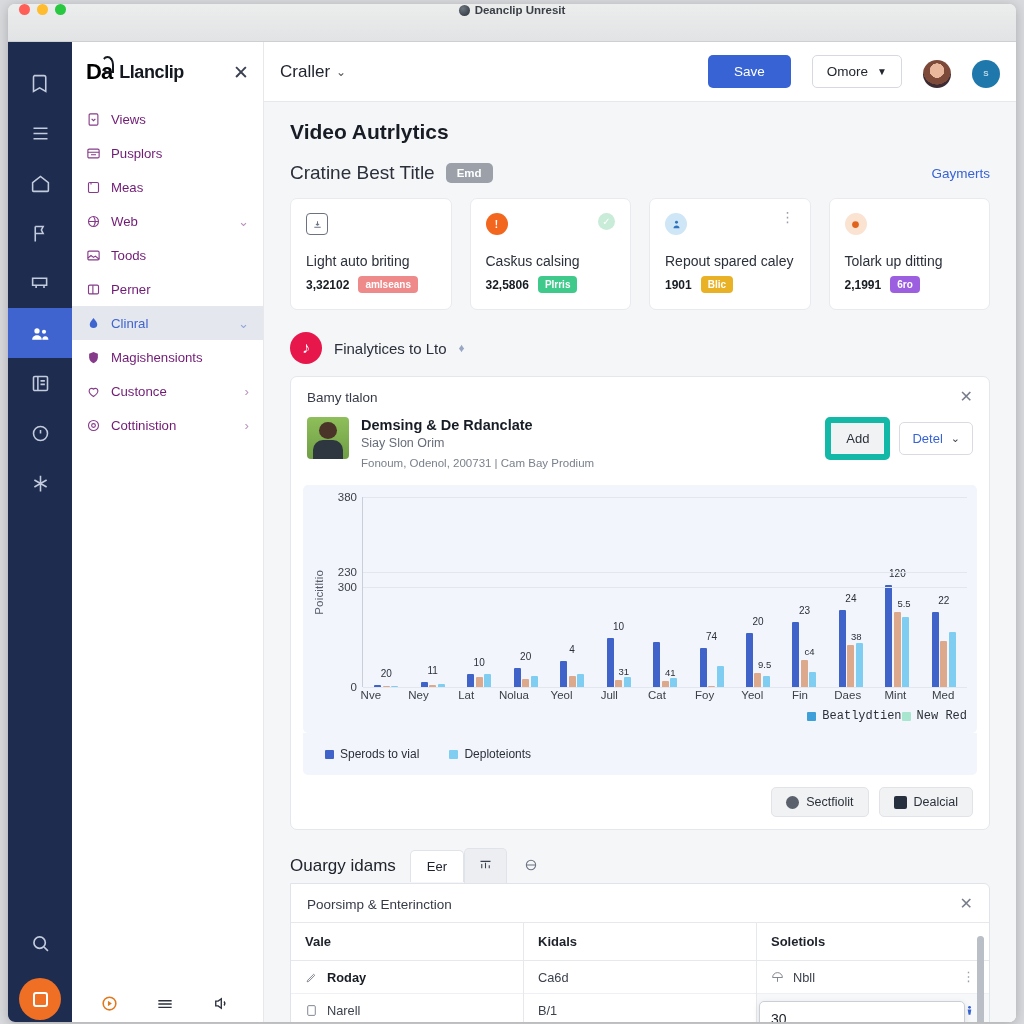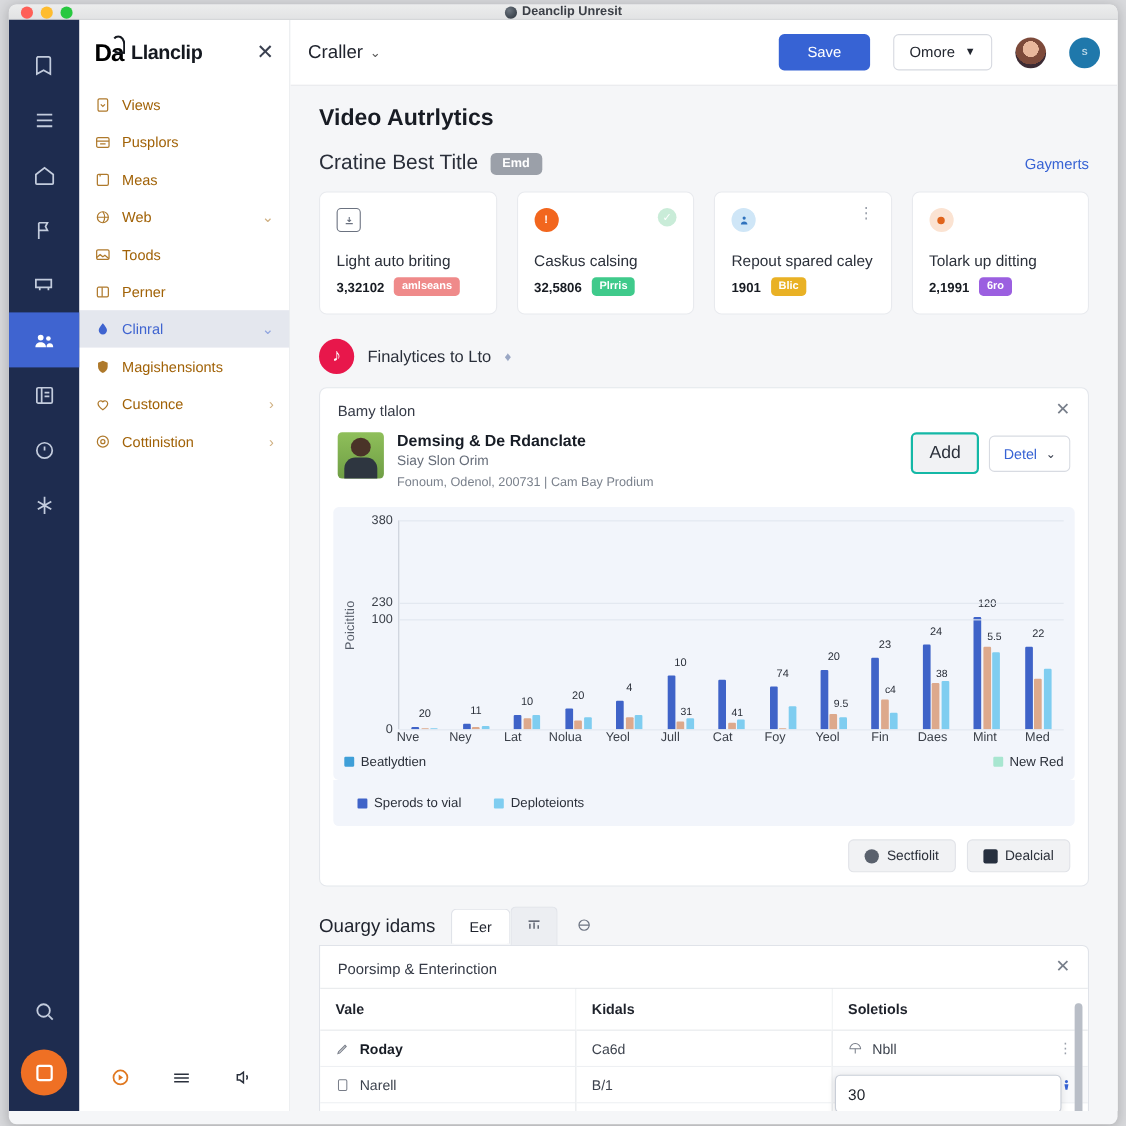--- a/index.html
+++ b/index.html
@@ -14,24 +14,24 @@
   
   #window {
     position: absolute; left: 8px; top: 4px;
     width: 1008px; height: 1018px;
     background: #f5f6f8;
     border-radius: 7px;
     overflow: hidden;
     box-shadow: 0 2px 12px rgba(0,0,0,.22);
   }
   #titlebar {
-    height: 14px;
+    height: 38px;
     background: linear-gradient(#eceded,#e2e3e4);
     border-bottom: 1px solid #cdcfd1;
-    display: flex; align-items: flex-end;
+    display: flex; align-items: flex-start;
     position: relative;
   }
   .traffic { display: flex; gap: 7px; padding-left: 11px; }
   .traffic i { width: 11px; height: 11px; border-radius: 50%; display: block; }
   .t-red { background: #ff5f57; } .t-yel { background: #febc2e; } .t-grn { background: #28c840; }
   #titletext {
     position: absolute; left: 0; right: 0; text-align: center;
     font-size: 11.5px; color: #3b3f46; font-weight: 600;
     display: flex; align-items: center; justify-content: center; gap: 5px;
   }
@@ -70,40 +70,40 @@
   }
   #brand-mark::after {
     content: ""; position: absolute; right: -2px; top: -3px; width: 9px; height: 13px;
     border: 2px solid #14181f; border-radius: 50% 50% 0 50%; border-left-color: transparent;
   }
   #brand-name { font-weight: 700; font-size: 18px; letter-spacing: -.4px; color: #14181f; }
   #brand-close { margin-left: auto; color: #3a4050; cursor: pointer; font-size: 19px; line-height: 1; }
 
   .nav-item {
     display: flex; align-items: center; gap: 10px;
-    height: 34px; padding: 0 14px; color: #a16207; font-size: 13.2px; cursor: pointer;
+    height: 34px; padding: 0 14px; color: #701a75; font-size: 13.2px; cursor: pointer;
   }
   .nav-item .ni { width: 15px; height: 15px; flex: none; opacity: .85; }
   .nav-item .ni svg { width: 15px; height: 15px; display: block; }
   .nav-item .caret { margin-left: auto; opacity: .5; }
   .nav-item.selected { background: #e4e7ee; color: #3f64d0; font-weight: 500; }
   .nav-item.selected .ni { color: #3f64d0; opacity: 1; }
   #nav-spacer { flex: 1; }
   #nav-dock { height: 58px; display: flex; align-items: center; gap: 36px; padding-left: 28px;
               color: #3a4050; }
   #nav-dock .dk { cursor: pointer; }
 
   
   #content { flex: 1; background: #f5f6f8; display: flex; flex-direction: column; overflow: hidden; }
   #topbar {
     height: 60px; background: #fff; border-bottom: 1px solid #e6e8ec;
     display: flex; align-items: center; padding: 0 16px; gap: 10px; flex: none;
   }
   #crumb { font-size: 17px; color: #20242e; display: flex; align-items: center; gap: 6px; cursor: pointer; }
-  #topbar-right { margin-left: auto; display: flex; align-items: center; gap: 21px; }
+  #topbar-right { margin-left: auto; display: flex; align-items: flex-end; gap: 21px; }
   #save-btn {
     background: #3763d4; color: #fff; border: none; border-radius: 5px;
     padding: 9px 26px; font-size: 13.5px; font-family: inherit; cursor: pointer; font-weight: 500;
   }
   #more-btn {
     background: #fff; border: 1px solid #d6d9e0; border-radius: 5px;
     padding: 8px 14px; font-size: 13.5px; font-family: inherit; cursor: pointer;
     display: flex; align-items: center; gap: 9px; color: #22262f;
   }
   .avatar { width: 28px; height: 28px; border-radius: 50%; flex: none; }
@@ -166,22 +166,22 @@
     position: relative; overflow: hidden;
   }
   #profile-photo::before { content:""; position:absolute; left:12px; top:5px; width:18px; height:17px;
     border-radius:50%; background:#4a3328; }
   #profile-photo::after { content:""; position:absolute; left:6px; top:23px; width:30px; height:22px;
     border-radius:10px 10px 0 0; background:#2e3640; }
   #profile-name { font-size: 14.5px; font-weight: 700; color: #171c25; }
   #profile-sub { font-size: 12.5px; color: #666d79; margin-top: 3px; }
   #profile-meta { font-size: 11.5px; color: #7a818c; margin-top: 7px; }
   #profile-actions { margin-left: auto; display: flex; gap: 9px; align-items: center; }
-  #add-btn { background: #f1f2f4; border: 2px solid #14b8a6; border-radius: 5px;
-             padding: 8px 15px; font-size: 16px; font-family: inherit; color: #2b303a; cursor: pointer; }
+  #add-btn { background: #f1f2f4; border: 6px solid #14b8a6; border-radius: 5px;
+             padding: 8px 15px; font-size: 13px; font-family: inherit; color: #2b303a; cursor: pointer; }
   #detail-btn { background: #fff; border: 1px solid #d8dbe2; border-radius: 5px;
                 padding: 8px 12px; font-size: 13px; font-family: inherit; color: #3763d4; cursor: pointer;
                 display: flex; align-items: center; gap: 8px; }
 
   
   #chart-wrap { background: #f2f5fb; margin: 6px 12px 0 12px; border-radius: 5px; padding: 12px 10px 6px 10px; }
   #chart { display: flex; height: 190px; }
   #y-title {
     writing-mode: vertical-rl; transform: rotate(180deg);
     font-size: 11.5px; color: #555c68; align-self: center; margin-right: 3px; letter-spacing: .2px;
@@ -195,21 +195,21 @@
              gap: 1.5px; position: relative; height: 100%; }
   .cluster .bar { width: 7px; border-radius: 1px 1px 0 0; }
   .b1 { background: #3f63c8; }
   .b2 { background: #dda98c; }
   .b3 { background: #7fcdf0; }
   .clabel { position: absolute; font-size: 10px; color: #2b303a; white-space: nowrap; }
   .clabel.top { left: 50%; transform: translateX(-50%); }
   .clabel.inner { font-size: 9.5px; color: #2b303a; }
   #xaxis { display: flex; padding-left: 34px; margin-top: 2px; }
   #xaxis .xt { flex: 1; text-align: center; font-size: 11.5px; color: #3b4049; }
-  #legend-in { display: flex; justify-content: space-between; gap: 0; margin-top: 8px; padding-bottom: 4px; }
+  #legend-in { display: flex; justify-content: flex-end; gap: 0; margin-top: 8px; padding-bottom: 4px; font-family: Liberation Mono, monospace; }
   .lg { display: flex; align-items: center; gap: 6px; font-size: 12px; color: #2b303a; }
   .lg i { width: 9px; height: 9px; display: block; border-radius: 1px; }
   #legend-out { display: flex; gap: 30px; padding: 14px 22px 14px 22px; background: #f2f5fb;
                 margin: 0 12px 12px 12px; border-radius: 0 0 5px 5px; }
   #panel-foot { display: flex; justify-content: flex-end; gap: 10px; padding: 0 16px 12px 16px; }
   .foot-btn { background: #f1f2f4; border: 1px solid #e1e3e8; border-radius: 5px;
               padding: 7px 14px; font-size: 12.5px; font-family: inherit; color: #2b303a;
               display: flex; align-items: center; gap: 7px; cursor: pointer; }
   .fic { width: 13px; height: 13px; border-radius: 50%; background: #5a616d; display: block; }
   .fic.sq { border-radius: 2px; background: #27303f; }
@@ -576,21 +576,21 @@
               </button>
             </span>
           </div>
 
           <div id="chart-wrap">
             <div id="chart">
               <div id="y-title">Poicitltio</div>
               <div id="y-axis">
                   <div class="ytick" style="top: 0px;">380</div>
                   <div class="ytick" style="top: 75px;">230</div>
-                  <div class="ytick" style="top: 90px;">100</div>
+                  <div class="ytick" style="top: 90px;">300</div>
                   <div class="ytick" style="top: 190px;">0</div>
                 </div>
               <div id="plot">
                 <div id="bars">
                     <div class="cluster">
                       <span class="clabel top" style="bottom: 8px;">20</span>
                       <div class="bar b1" style="height: 2px;"></div>
                       <div class="bar b2" style="height: 1px;"></div>
                       <div class="bar b3" style="height: 1px;"></div>
                     </div>

